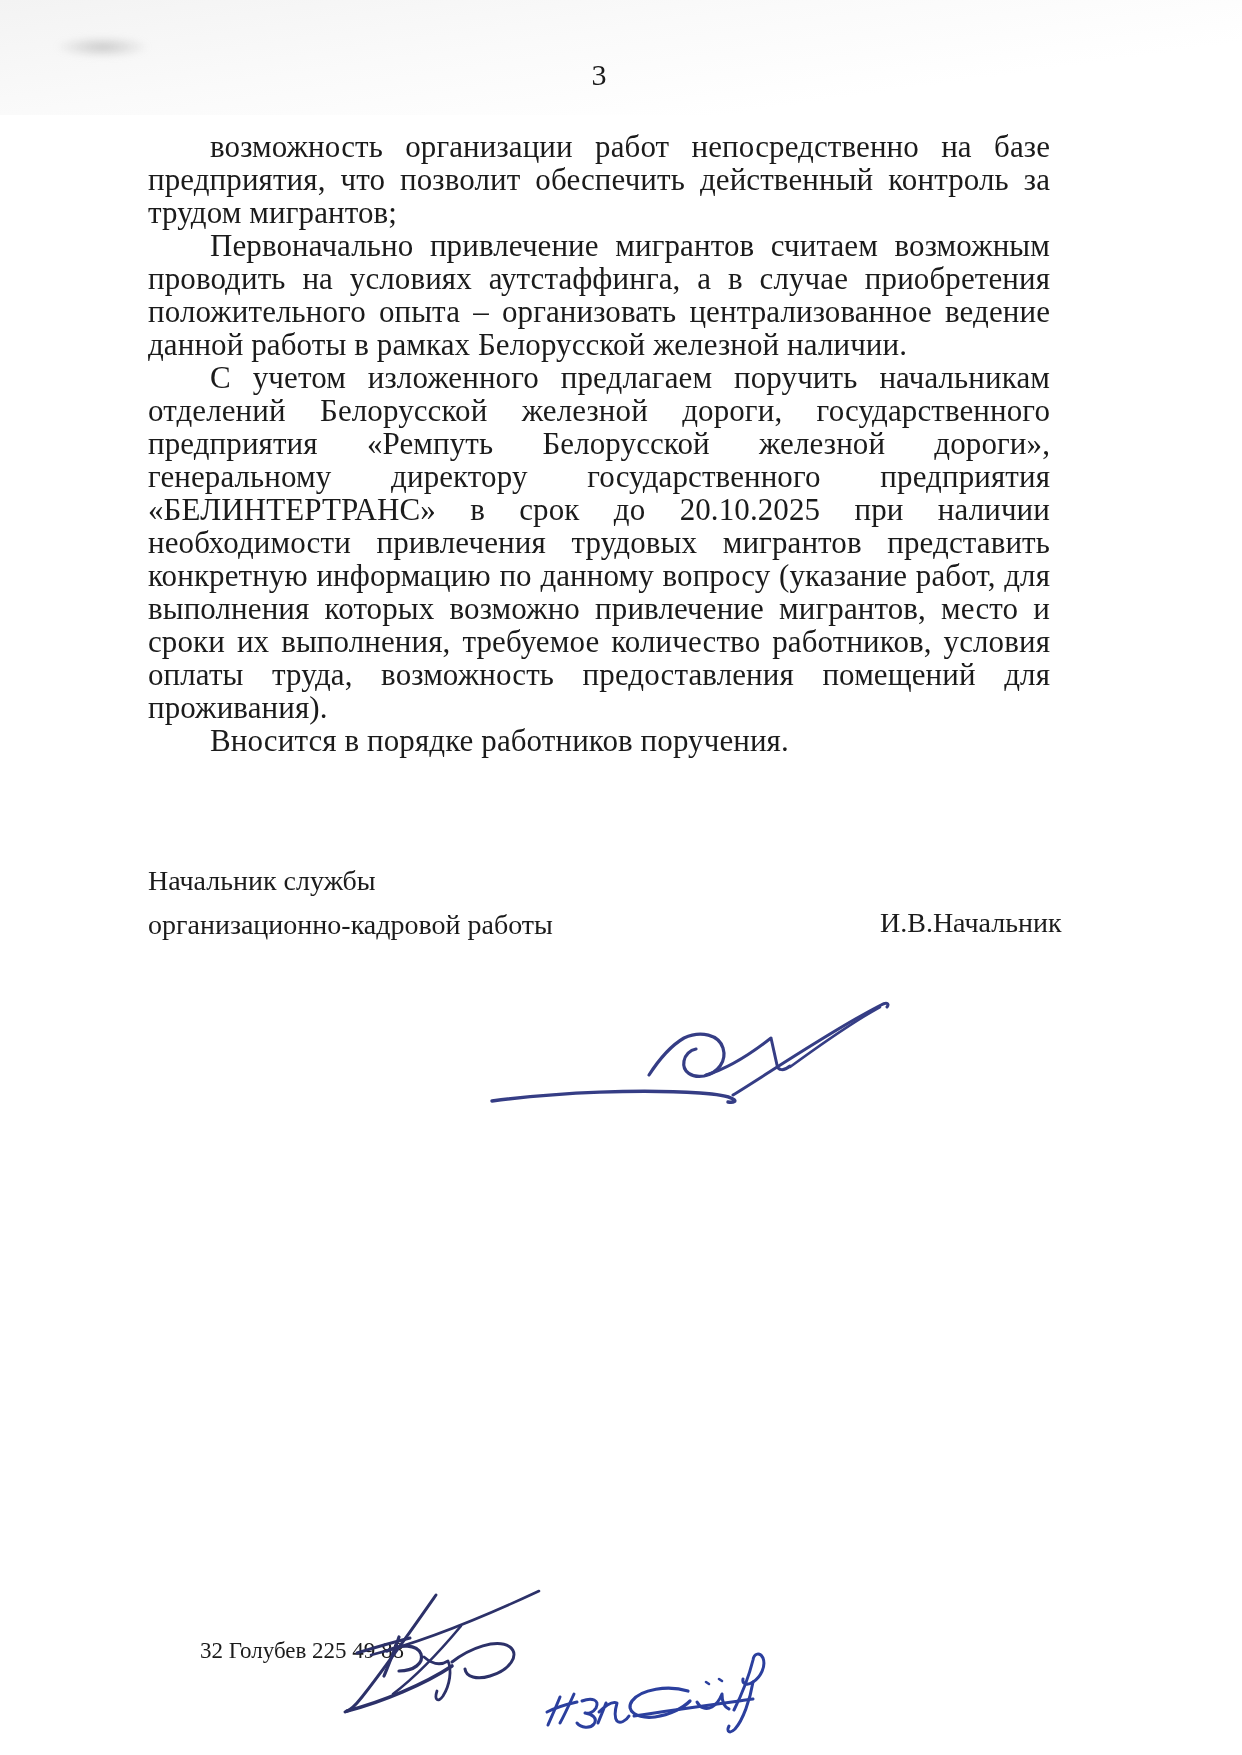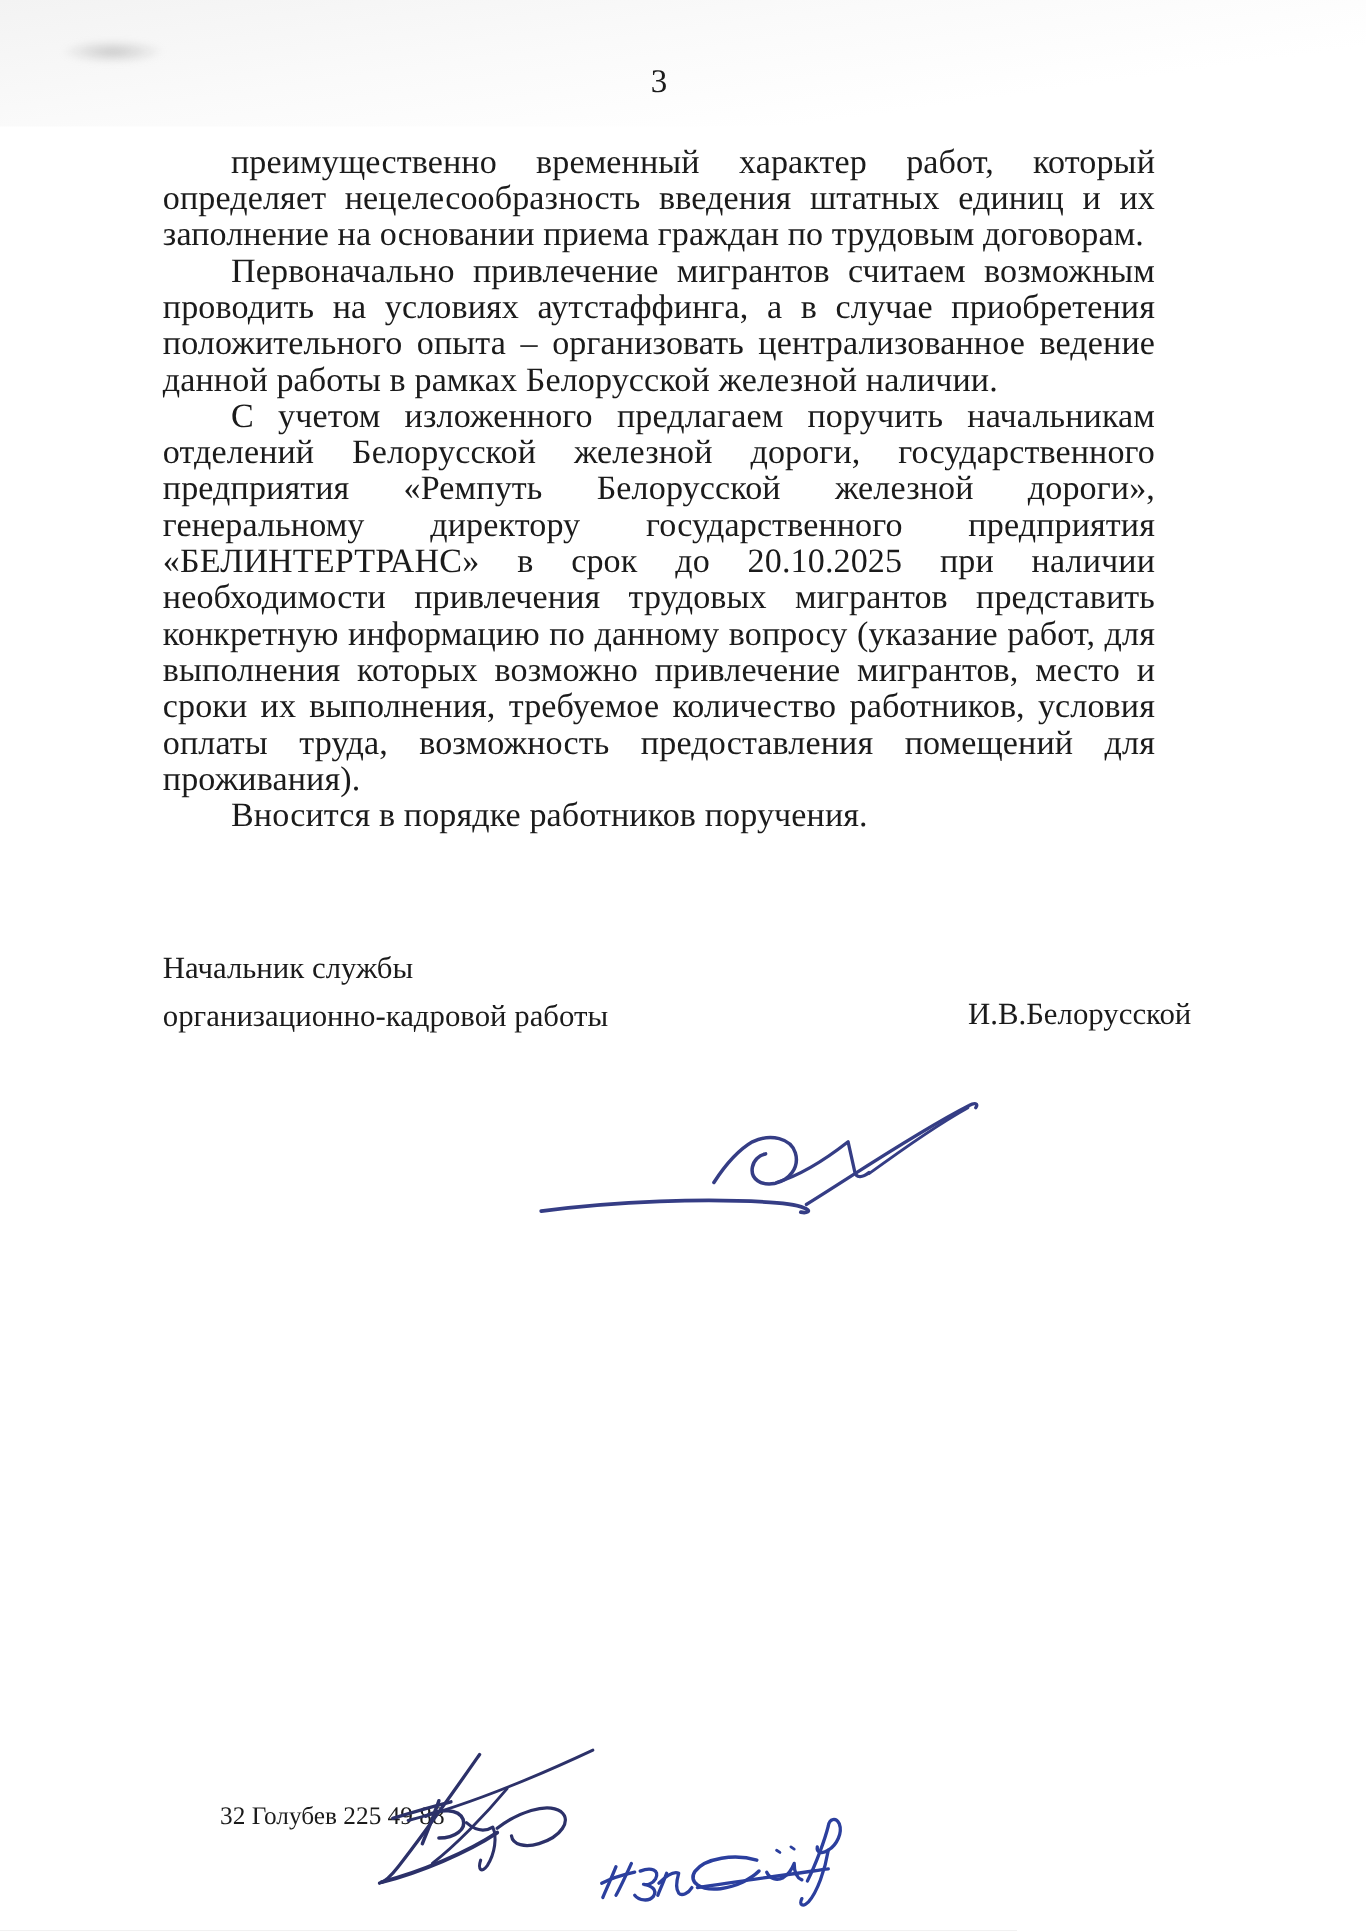--- a/index.html
+++ b/index.html
@@ -69,29 +69,29 @@
 <body>
 
 <div class="page">
 
   <div class="scan-top"></div>
   <div class="scan-smudge"></div>
 
   <div class="content">
     <div class="page-number">3</div>
 
-    <p class="body-para">преимущественно временный характер работ, который определяет нецелесообразность введения штатных единиц и их заполнение на основании приема граждан по трудовым договорам.</p>
+    <p class="body-para">возможность организации работ непосредственно на базе предприятия, что позволит обеспечить действенный контроль за трудом мигрантов;</p>
     <p class="body-para">Первоначально привлечение мигрантов считаем возможным проводить на условиях аутстаффинга, а в случае приобретения положительного опыта – организовать централизованное ведение данной работы в рамках Белорусской железной наличии.</p>
     <p class="body-para">С учетом изложенного предлагаем поручить начальникам отделений Белорусской железной дороги, государственного предприятия «Ремпуть Белорусской железной дороги», генеральному директору государственного предприятия «БЕЛИНТЕРТРАНС» в срок до 20.10.2025 при наличии необходимости привлечения трудовых мигрантов представить конкретную информацию по данному вопросу (указание работ, для выполнения которых возможно привлечение мигрантов, место и сроки их выполнения, требуемое количество работников, условия оплаты труда, возможность предоставления помещений для проживания).</p>
     <p class="body-para">Вносится в порядке работников поручения.</p>
 
     <div class="signature-block">
       <div class="sig-title-line">Начальник службы</div>
       <div class="sig-title-line">организационно-кадровой работы</div>
-      <div class="sig-name">И.В.Белорусской</div>
+      <div class="sig-name">И.В.Начальник</div>
     </div>
   </div>
 
   <div class="footer-note">32 Голубев 225 49 88</div>
 
   <svg class="ink-overlay" viewBox="0 0 1242 1755" xmlns="http://www.w3.org/2000/svg">
 
     <g stroke="#353d85">
       <path stroke-width="3.2" d="M 649 1075 C 660 1058 672 1045 684 1038 C 701 1030 719 1035 723 1048 C 727 1061 718 1073 704 1076 C 692 1078 682 1072 684 1061 C 685 1055 690 1050 696 1049"></path>
       <path stroke-width="3.0" d="M 706 1075 C 726 1069 748 1056 771 1038 L 777 1065 C 778 1071 784 1071 790 1066"></path>

